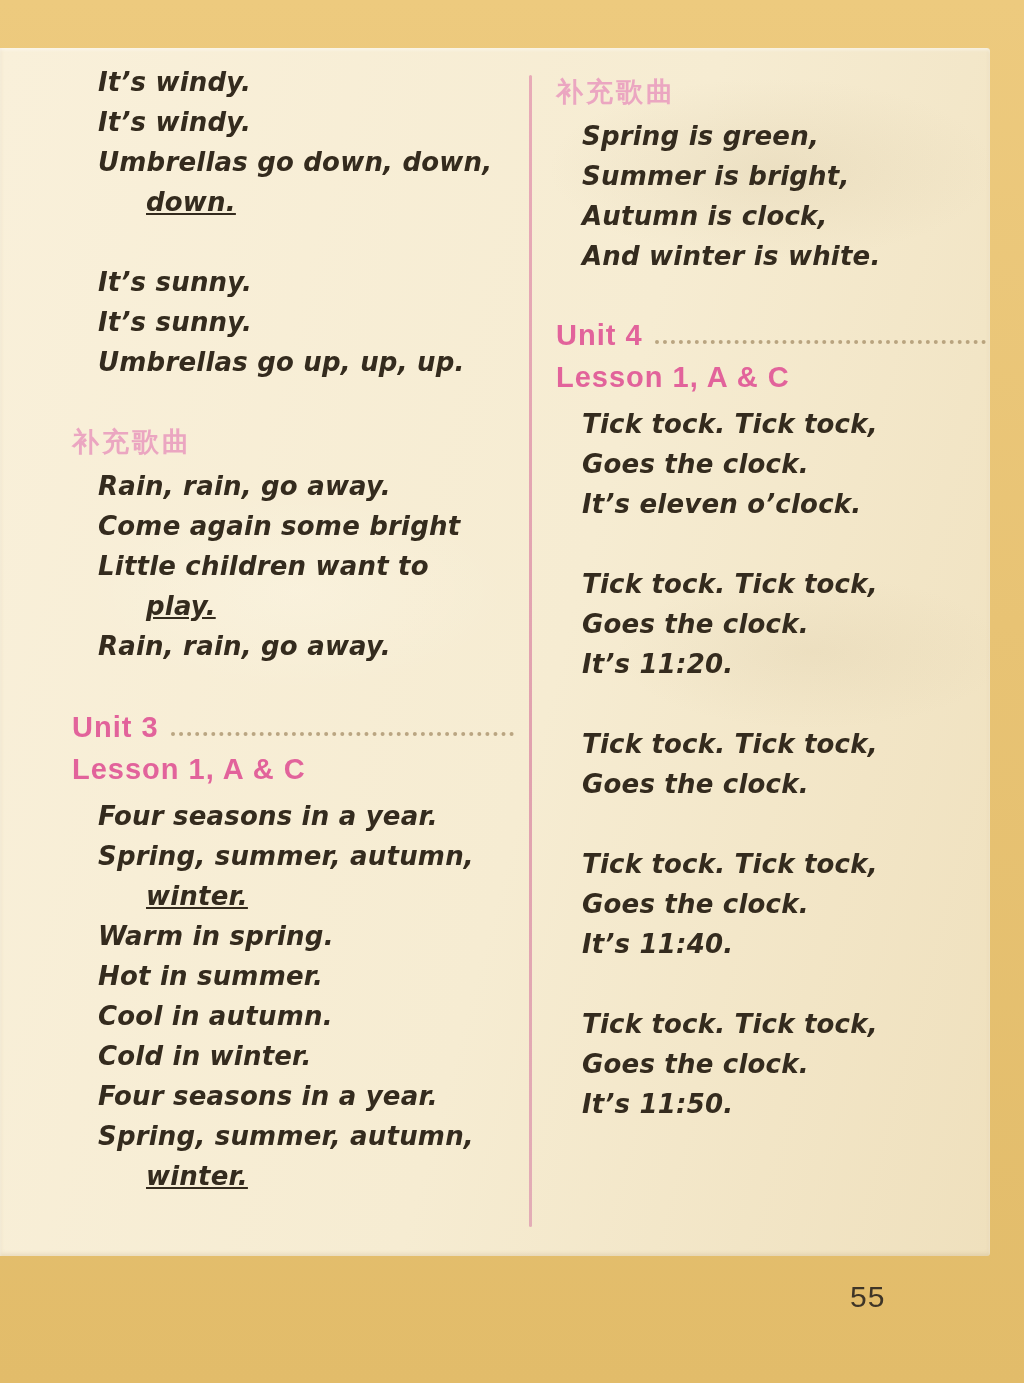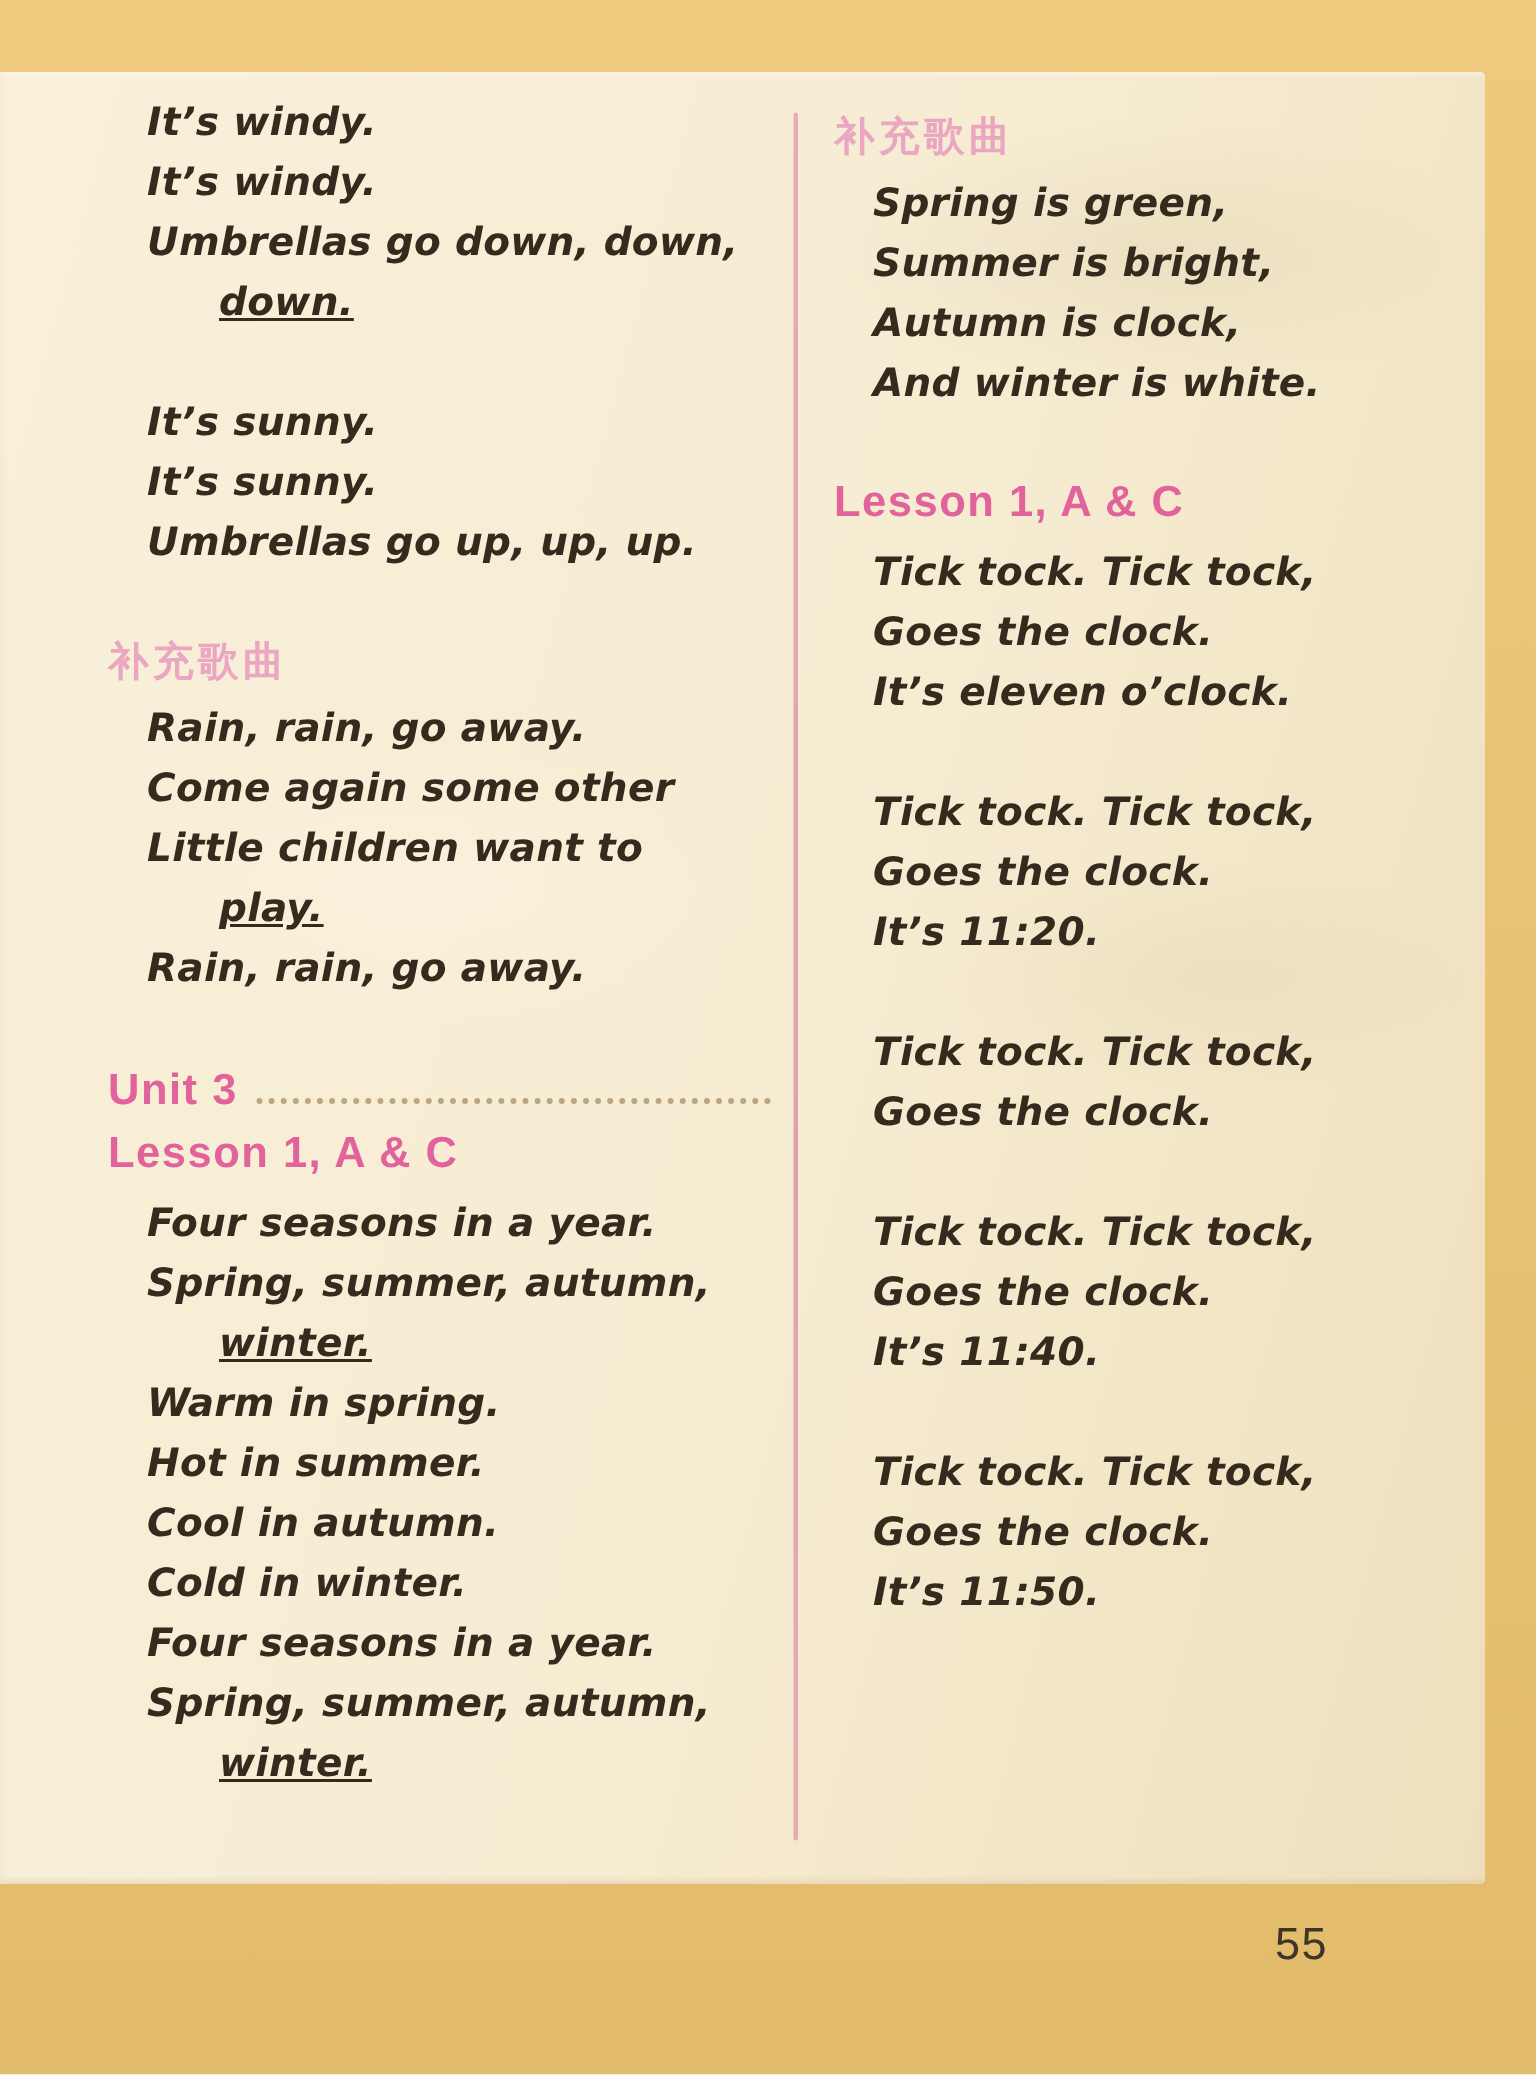--- a/index.html
+++ b/index.html
@@ -113,21 +113,21 @@
     <div class="stanza tight">
       <div class="line">It’s sunny.</div>
       <div class="line">It’s sunny.</div>
       <div class="line">Umbrellas go up, up, up.</div>
     </div>
 
     <div class="supplement">补充歌曲</div>
 
     <div class="stanza">
       <div class="line">Rain, rain, go away.</div>
-      <div class="line">Come again some other</div>
+      <div class="line">Come again some bright</div>
       <div class="line">Little children want to</div>
       <div class="line indent">play.</div>
       <div class="line">Rain, rain, go away.</div>
     </div>
 
     <div class="unit-row">
       <span>Unit 3</span>
       <span class="leader"></span>
     </div>
     <div class="lesson-row">Lesson 1, A &amp; C</div>
@@ -151,20 +151,24 @@
 
     <div class="supplement">补充歌曲</div>
 
     <div class="stanza tight">
       <div class="line">Spring is green,</div>
       <div class="line">Summer is bright,</div>
       <div class="line">Autumn is clock,</div>
       <div class="line">And winter is white.</div>
     </div>
 
+    <div class="unit-row">
+      <span>Unit 4</span>
+      <span class="leader"></span>
+    </div>
     <div class="lesson-row">Lesson 1, A &amp; C</div>
 
     <div class="stanza">
       <div class="line">Tick tock. Tick tock,</div>
       <div class="line">Goes the clock.</div>
       <div class="line">It’s eleven o’clock.</div>
     </div>
 
     <div class="stanza">
       <div class="line">Tick tock. Tick tock,</div>

